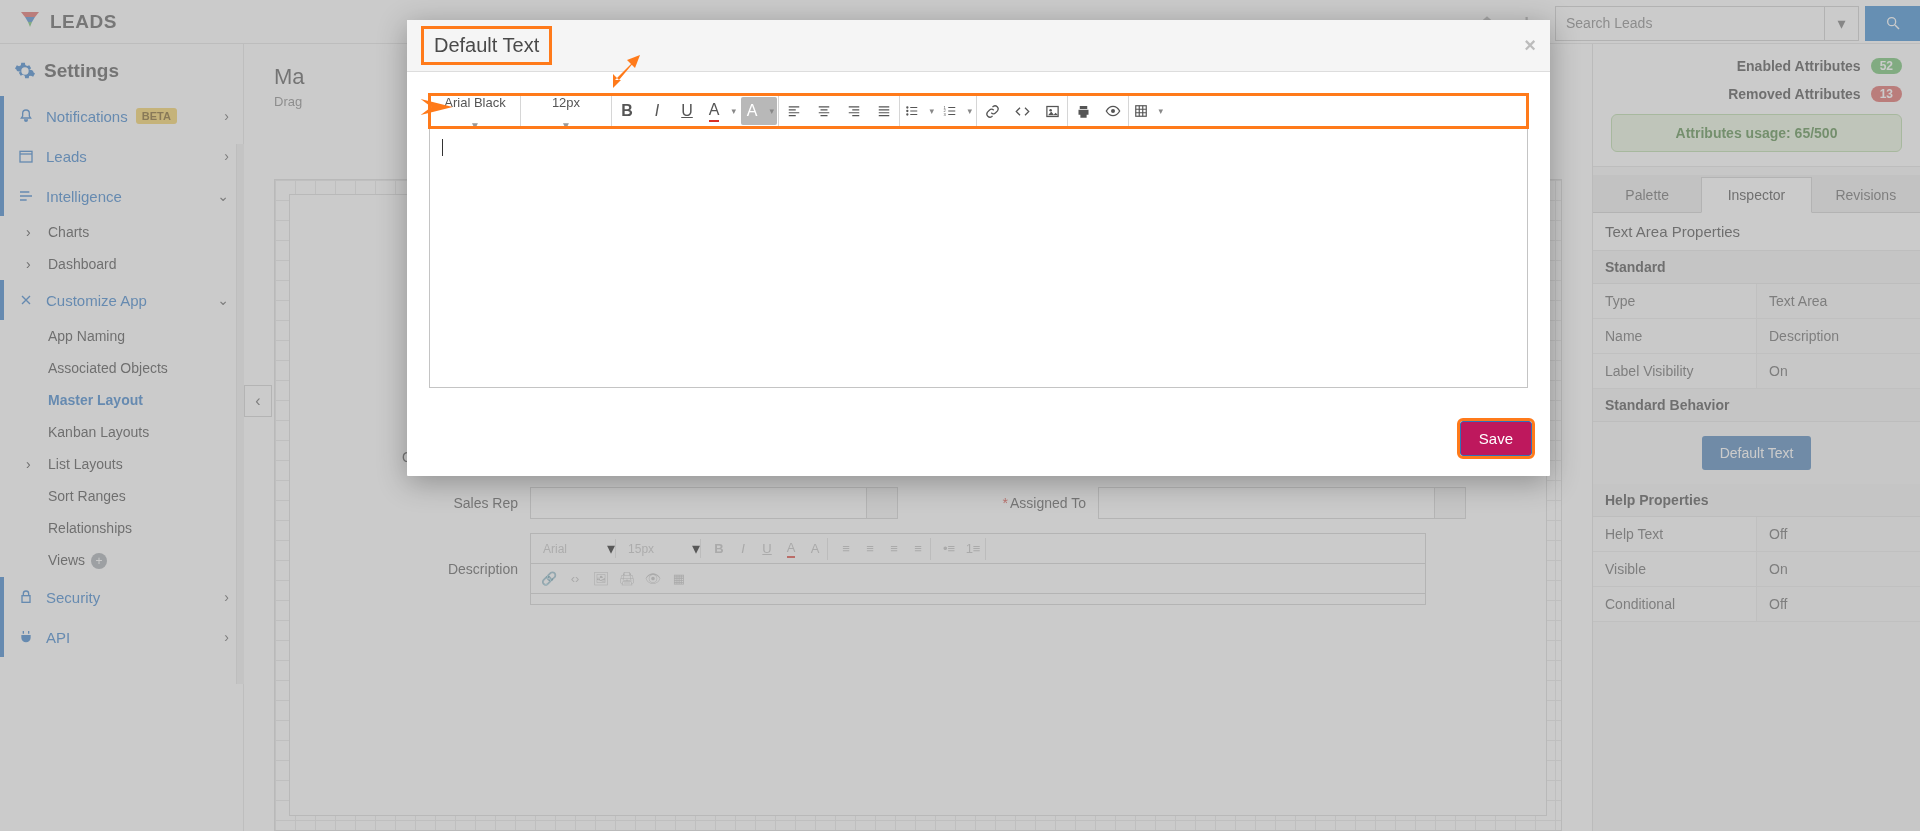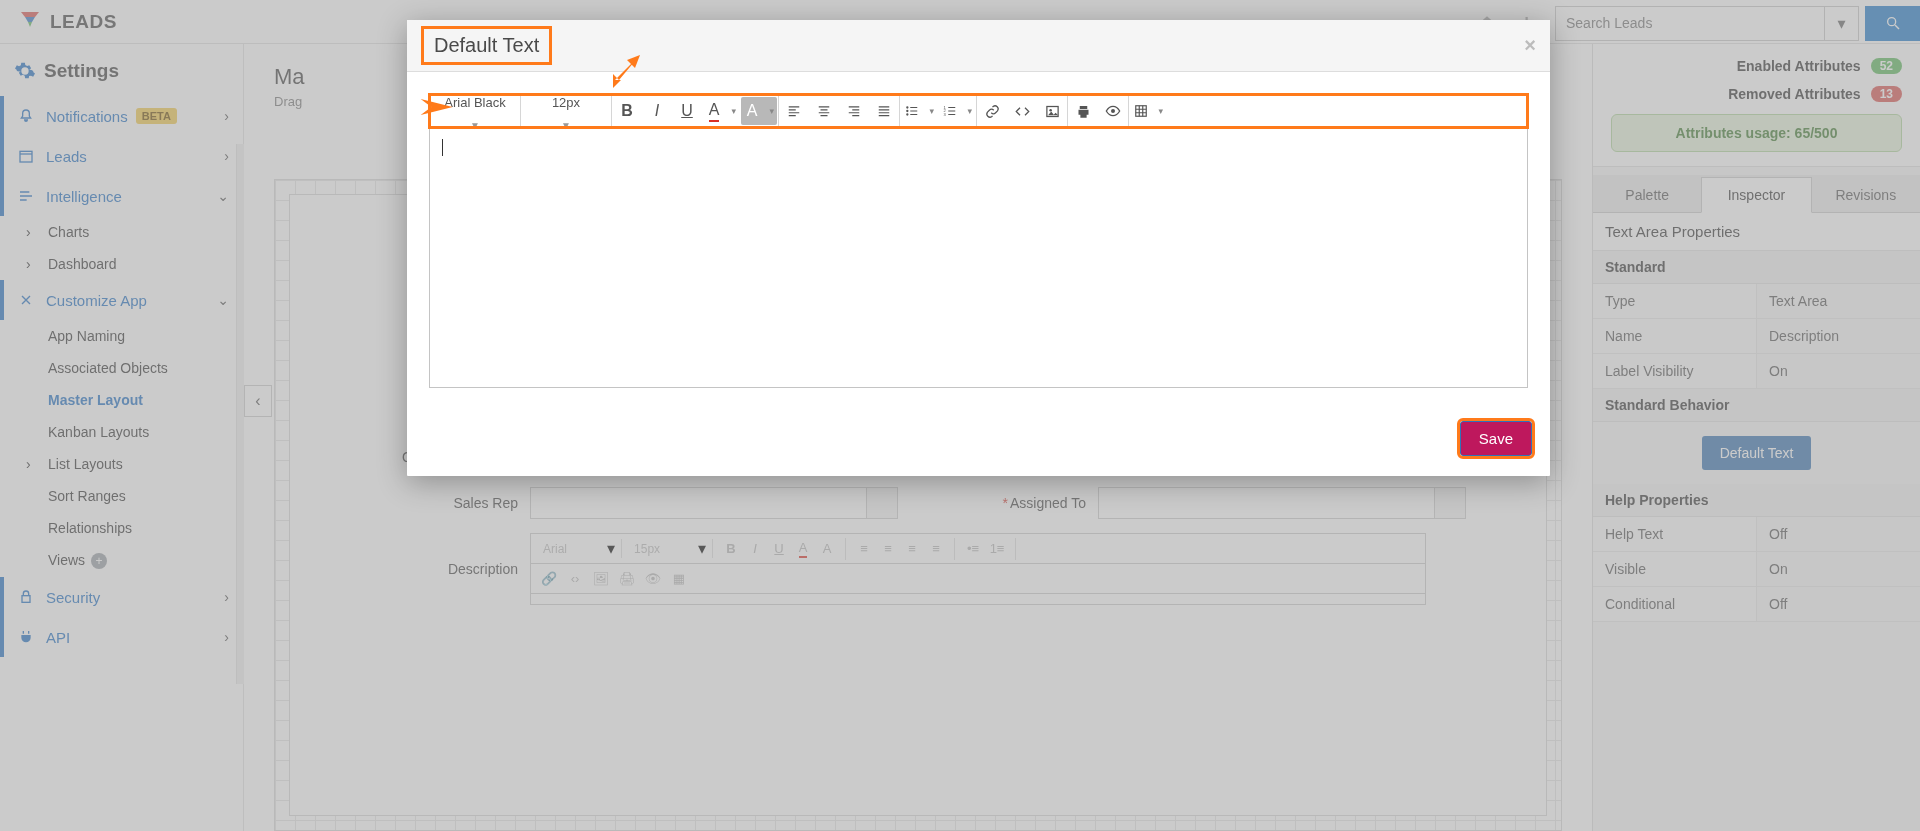--- a/index.html
+++ b/index.html
@@ -43,21 +43,21 @@
 .flabel { width:160px; text-align:right; padding-right:12px; font-size:14px; color:#444; }
 .flabel .req { color:#d73a2f; margin-right:2px;}
 .finput { flex:1; height:32px; border:1px solid #ccc; background:#fff; position:relative; }
 .finput.select::after { content:''; position:absolute; right:0; top:0; bottom:0; width:26px; border-left:1px solid #ccc; background:#f3f3f3; }
 .finput.select .sel-val { position:absolute; left:10px; top:7px; font-size:13px; color:#888; }
 .finput.select .chev-d { position:absolute; right:8px; top:10px; color:#888; font-size:10px;}
 .finput.lookup::after { content:''; position:absolute; right:0; top:0; bottom:0; width:30px; border-left:1px solid #ccc; background:#f3f3f3; }
 .finput.lookup .mag { position:absolute; right:8px; top:8px; color:#888;}
 .rt-mini { height:72px; border:1px solid #ccc; flex:1; }
 .rt-mini .bar { height:30px; border-bottom:1px solid #ccc; display:flex; align-items:center; padding:0 6px; gap:2px; flex-wrap:wrap; }
-.rt-mini .bar .grp { display:flex; border-right:1px solid #ddd; padding-right:6px; margin-right:4px; }
+.rt-mini .bar .grp { display:flex; border-right:1px solid #ddd; margin-right:4px; }
 .rt-mini .btn-bar { width:24px; height:22px; display:flex; align-items:center; justify-content:center; color:#b5b5b5; font-size:13px; }
 .rt-mini .drop { width:70px; font-size:12px; color:#bbb; display:flex; align-items:center; padding-left:6px;}
 .collapse-handle { position:absolute; left:244px; top:385px; width:28px; height:32px; background:#fff; border:1px solid #ccc; display:flex; align-items:center; justify-content:center; color:#555; z-index:2; }
 
 
 .rpanel { position:absolute; top:44px; right:0; width:328px; bottom:0; background:#f5f5f5; border-left:1px solid #dcdcdc; }
 .rpanel .stats { padding:14px 18px; background:#fff; border-bottom:1px solid #e0e0e0; }
 .stat-line { display:flex; justify-content:flex-end; align-items:center; font-size:14px; color:#333; font-weight:600; margin-bottom:12px; }
 .stat-line:last-child { margin-bottom:0;}
 .pill { display:inline-block; border-radius:11px; padding:1px 9px; font-size:12px; font-weight:700; color:#fff; margin-left:10px; }

